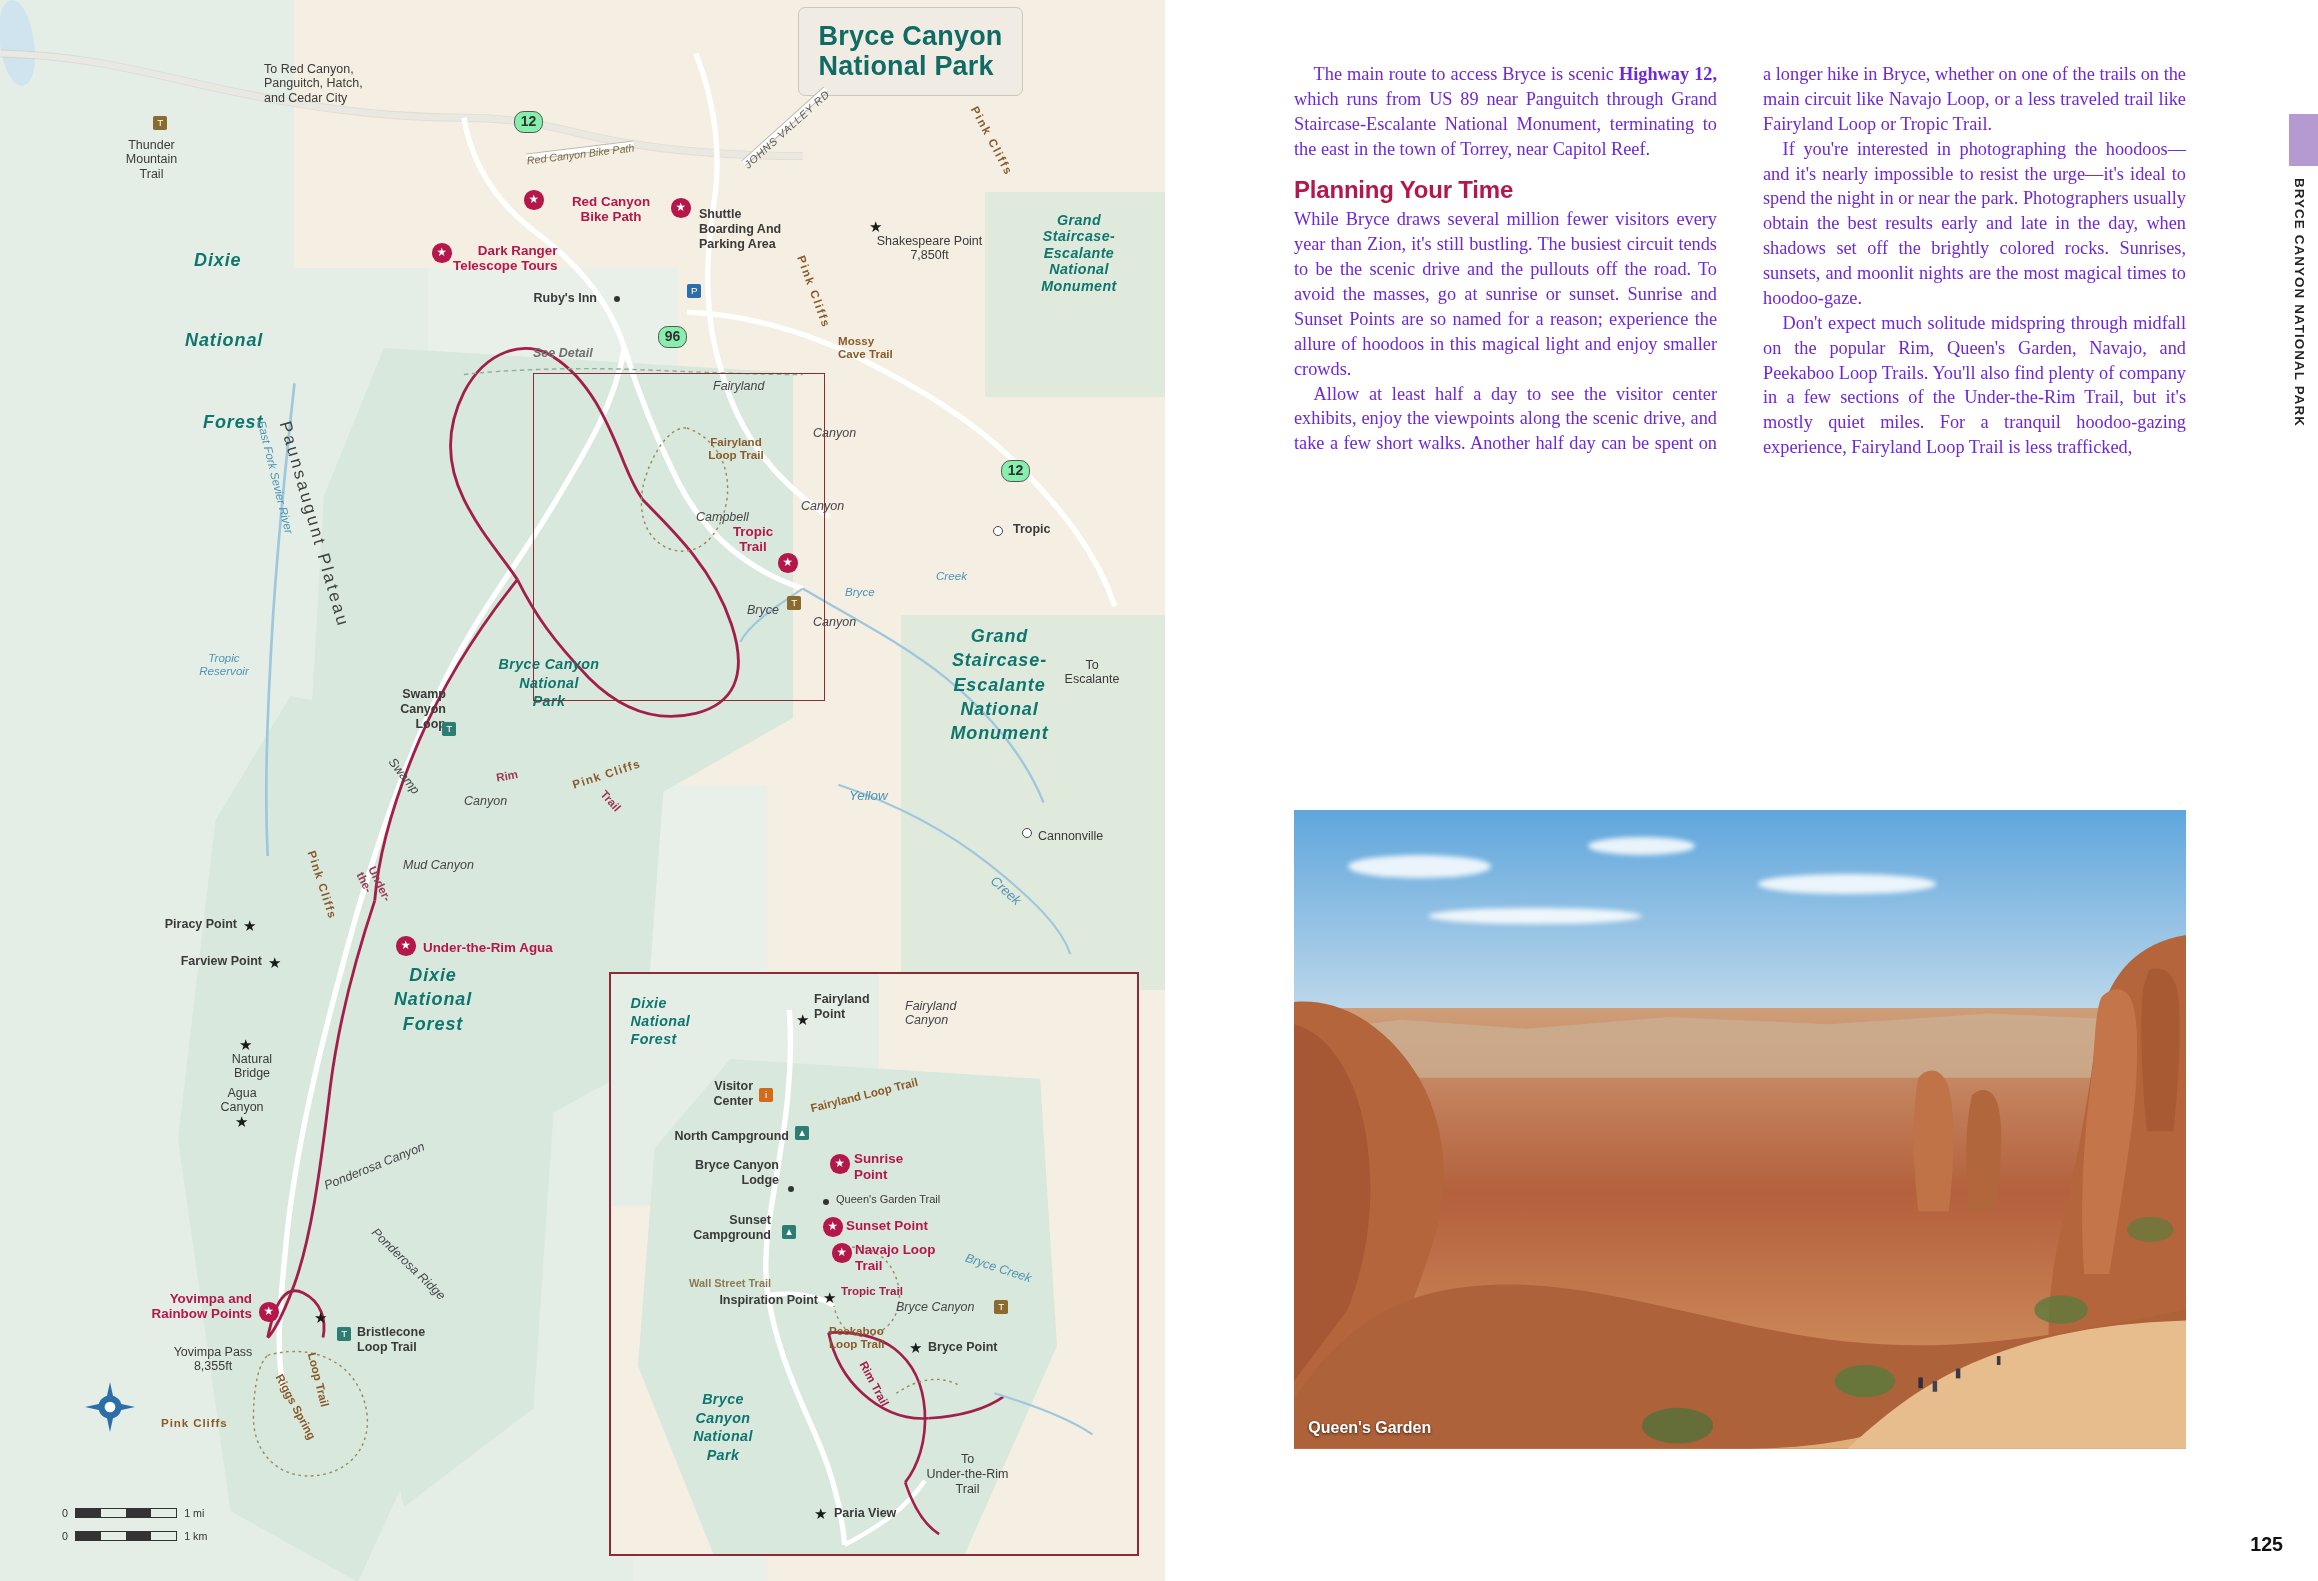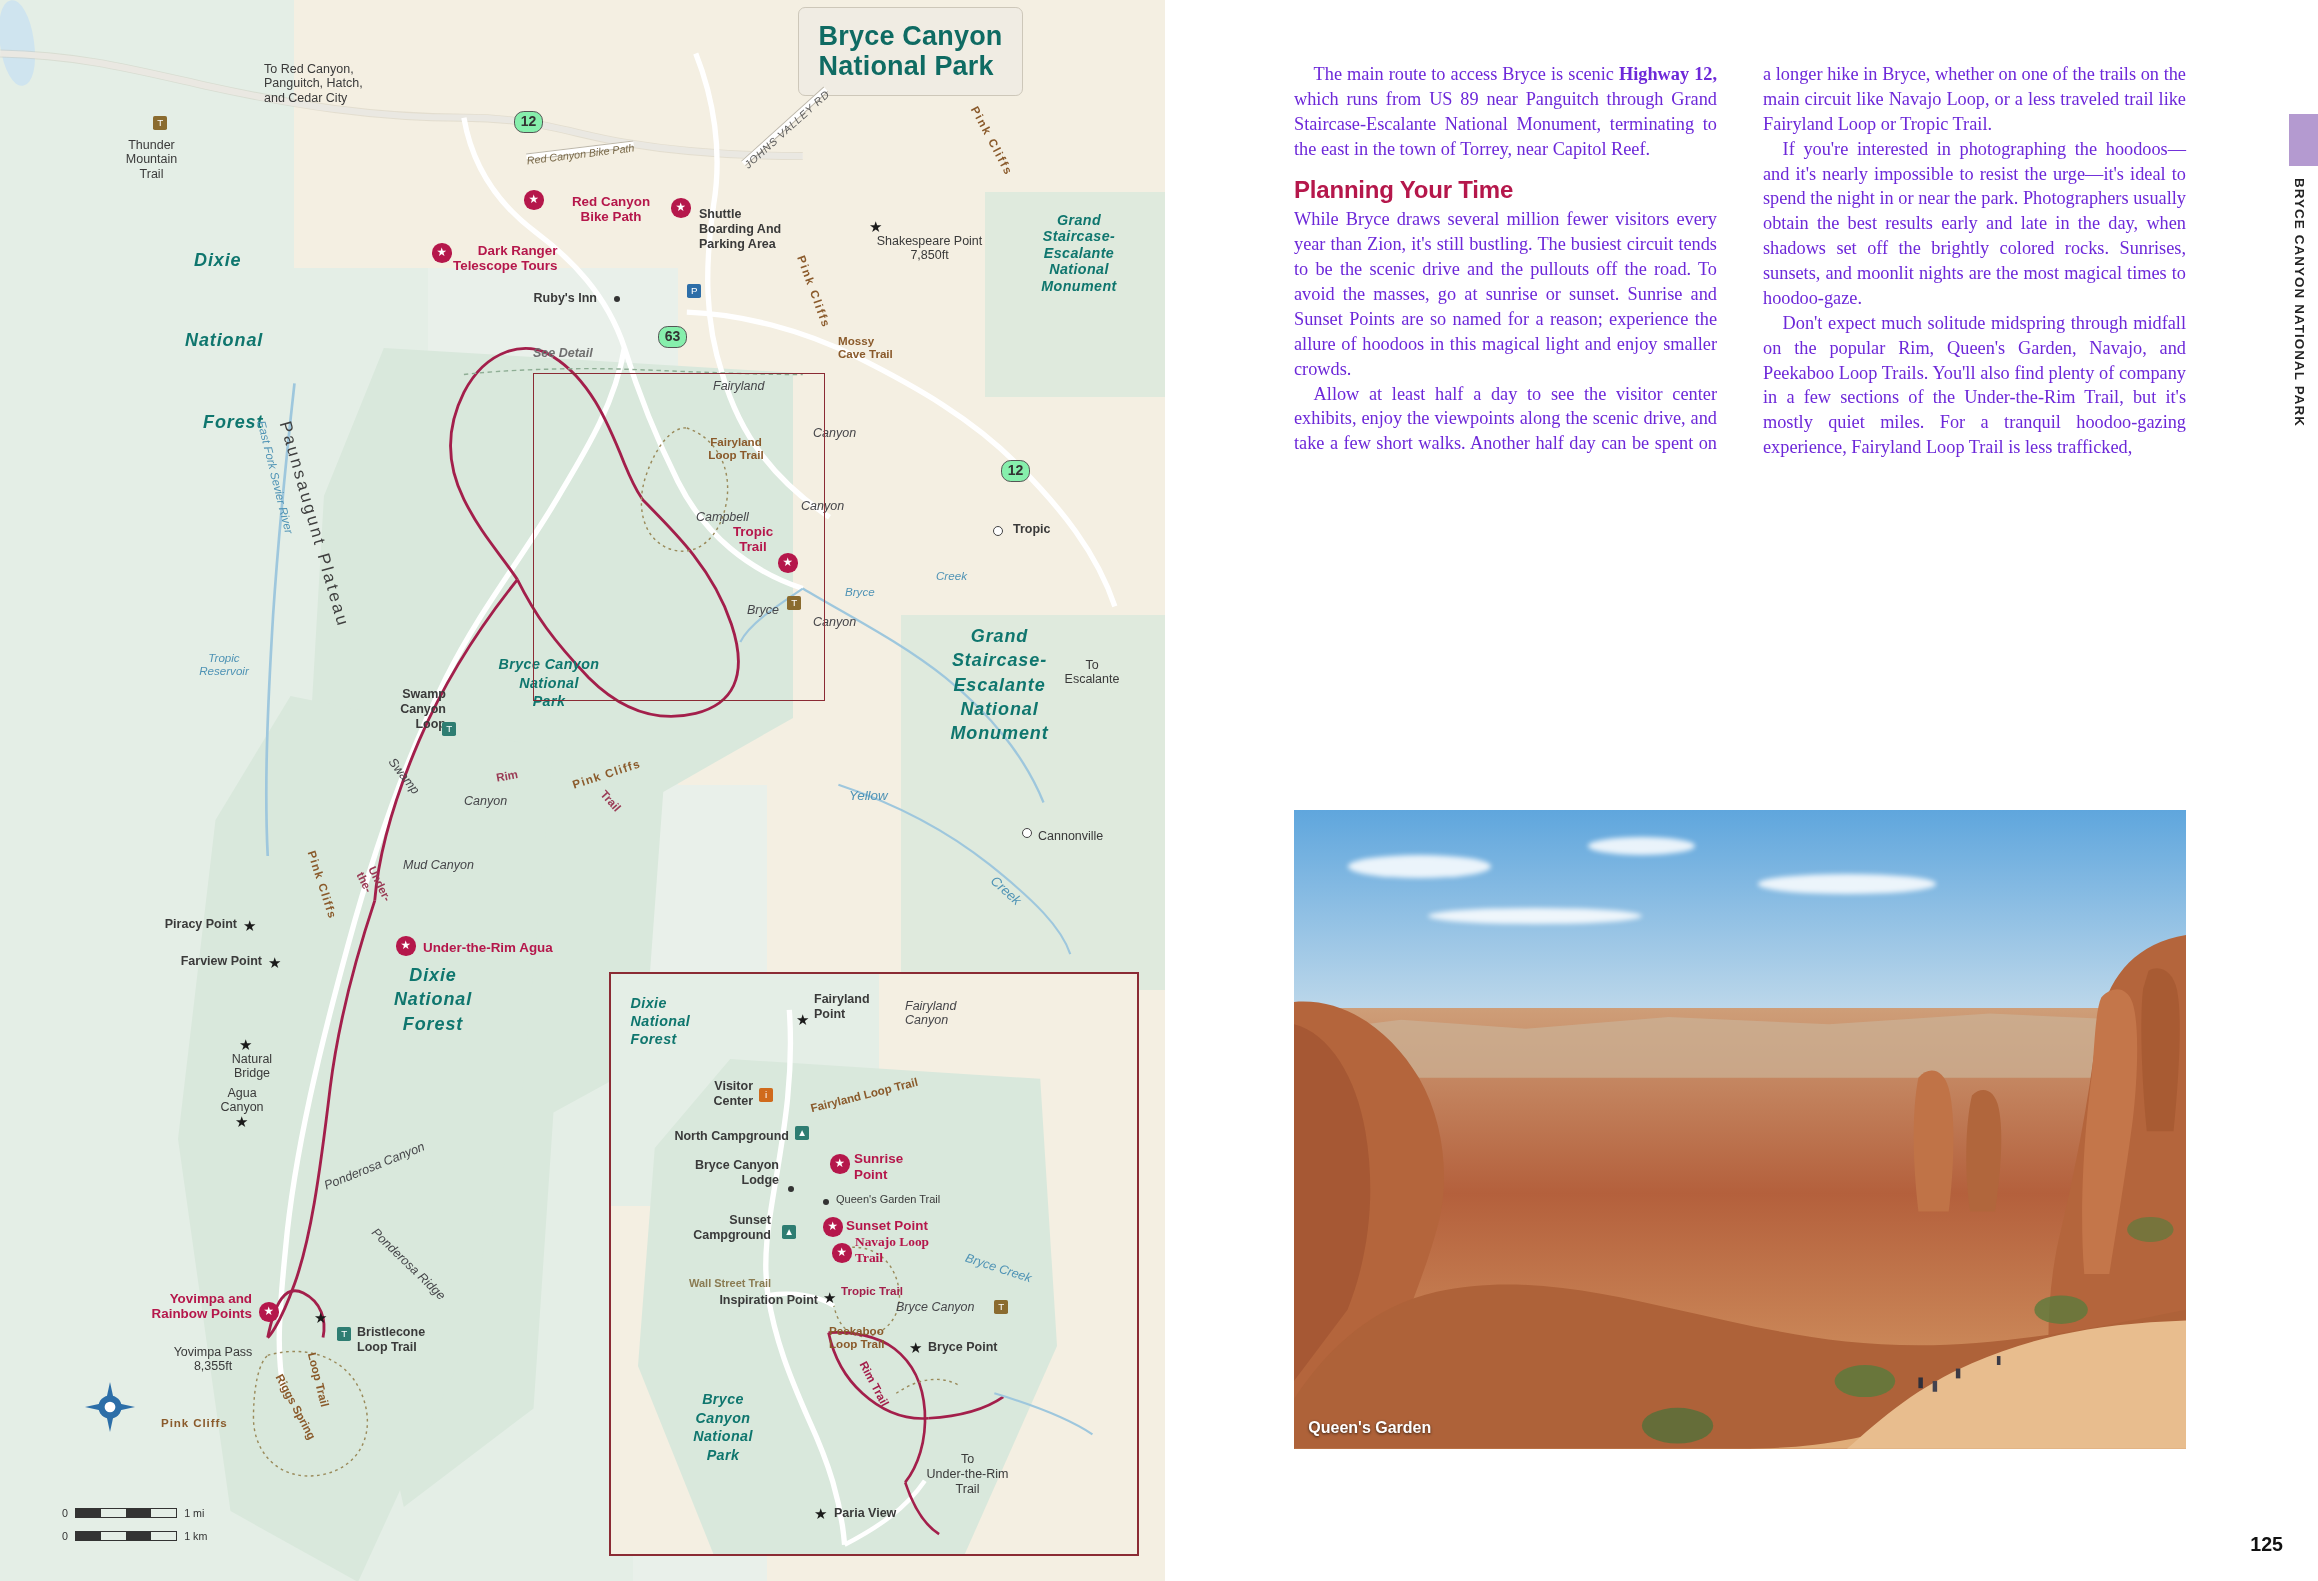--- a/index.html
+++ b/index.html
@@ -334,21 +334,21 @@
   <div class="mlabel center" style="left:137px;top:1345px;width:152px;white-space:pre-line;">Yovimpa Pass
 8,355ft</div>
   <div class="pin teal" style="left:337px;top:1327px;">T</div>
   <div class="mlabel bold" style="left:357px;top:1325px;white-space:pre-line;line-height:1.2;">Bristlecone
 Loop Trail</div>
   <div class="mlabel brown" style="left:260px;top:1400px;transform:rotate(62deg);font-weight:bold;">Riggs  Spring</div>
   <div class="mlabel brown" style="left:291px;top:1373px;transform:rotate(76deg);font-weight:bold;">Loop  Trail</div>
 
   <div class="shield" style="left:514px;top:111px;">12</div>
   <div class="shield" style="left:1001px;top:460px;">12</div>
-  <div class="shield" style="left:658px;top:326px;">63</div>
+  <div class="shield" style="left:658px;top:326px;">96</div>
 
   <div class="mlabel bold" style="left:533px;top:346px;color:#6f6f6f;font-style:italic;">See Detail</div>
   <div id="detail-frame"></div>
 
   <svg id="compass" viewBox="0 0 56 56">
     <circle cx="28" cy="28" r="13" fill="#2c6ea8"></circle>
     <polygon points="28,0 33,23 28,28 23,23" fill="#2c6ea8"></polygon>
     <polygon points="28,56 33,33 28,28 23,33" fill="#2c6ea8"></polygon>
     <polygon points="0,28 23,33 28,28 23,23" fill="#2c6ea8"></polygon>
     <polygon points="56,28 33,33 28,28 33,23" fill="#2c6ea8"></polygon>
@@ -422,21 +422,21 @@
 Point</div>
     <div class="dot" style="left:212px;top:225px;"></div>
     <div class="mlabel" style="position:absolute;left:225px;top:219px;font-size:11px;">Queen's Garden Trail</div>
 
     <div class="mlabel bold right" style="position:absolute;left:30px;top:239px;width:130px;white-space:pre-line;line-height:1.2;">Sunset
 Campground</div>
     <div class="pin teal" style="left:171px;top:251px;">▲</div>
     <div class="redstar" style="left:212px;top:243px;">★</div>
     <div class="mlabel red" style="position:absolute;left:235px;top:244px;">Sunset Point</div>
     <div class="redstar" style="left:221px;top:269px;">★</div>
-    <div class="mlabel red" style="position:absolute;left:244px;top:260px;white-space:pre-line;line-height:1.2;font-family:Liberation Serif, serif;">Navajo Loop
+    <div class="mlabel red" style="position:absolute;left:244px;top:268px;white-space:pre-line;line-height:1.2;">Navajo Loop
 Trail</div>
 
     <div class="mlabel" style="position:absolute;left:78px;top:303px;color:#8a7b52;font-weight:bold;font-size:11px;">Wall Street Trail</div>
     <div class="mlabel" style="position:absolute;left:230px;top:310px;color:#a31f4b;font-weight:bold;font-size:11.6px;">Tropic Trail</div>
     <div class="mlabel blue" style="position:absolute;left:353px;top:287px;transform:rotate(18deg);font-size:12.5px;">Bryce Creek</div>
     <div class="mlabel" style="position:absolute;left:285px;top:326px;font-style:italic;color:#46464a;">Bryce  Canyon</div>
     <div class="pin" style="left:383px;top:326px;">T</div>
 
     <div class="star" style="left:212px;top:317px;">★</div>
     <div class="mlabel bold right" style="position:absolute;left:18px;top:319px;width:189px;">Inspiration Point</div>

